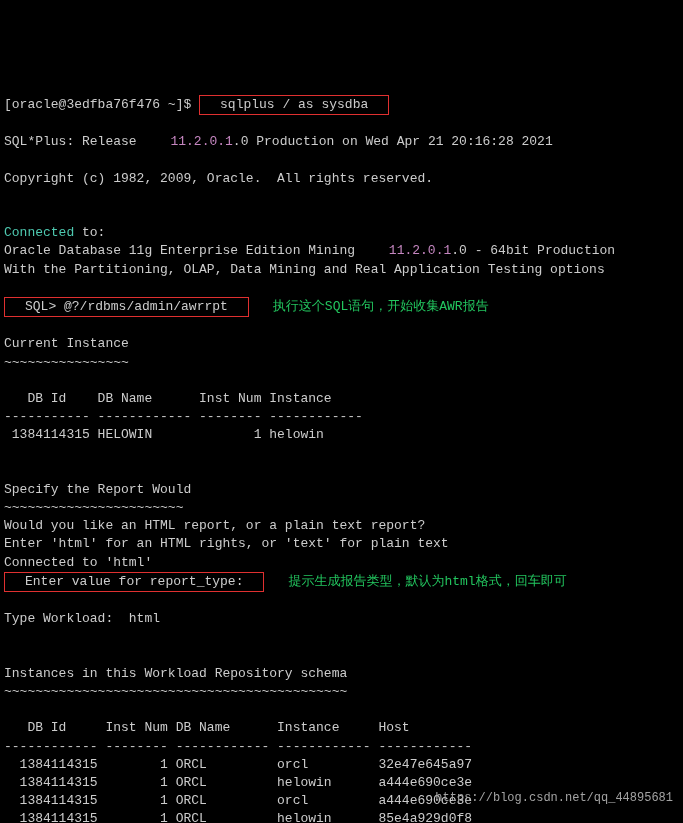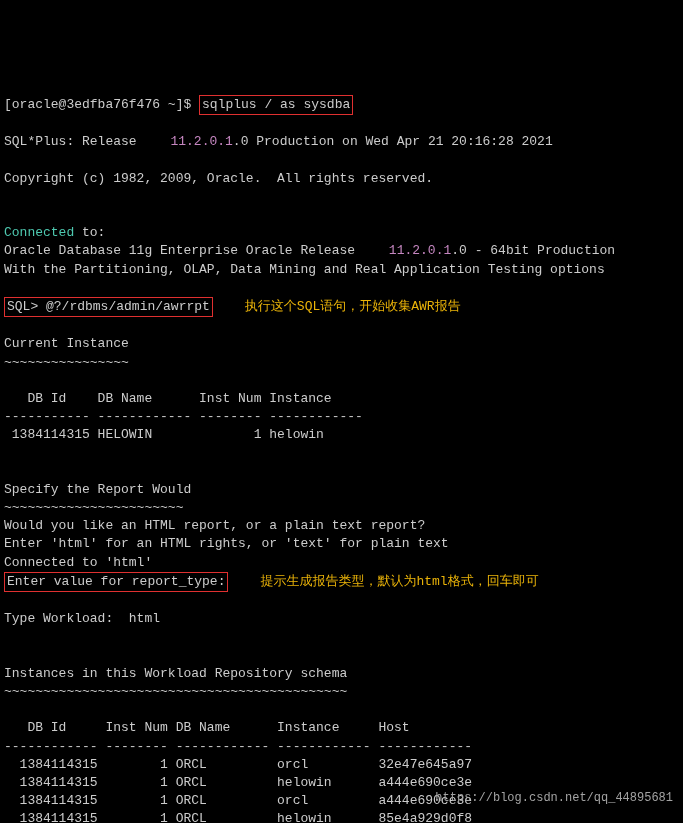--- a/index.html
+++ b/index.html
@@ -13,27 +13,27 @@
       height: 823px;
       padding: 4px;
       white-space: pre;
       position: relative;
     }
     .line { white-space: pre; }
     .highlight { color: #c586c0; margin-left: 26px; }
     .green { color: #4ec9b0; }
     .red-box {
       border: 1px solid #e03030;
-      padding: 0 2px;
+      padding: 0 20px;
       display: inline-block;
     }
     .annotation {
-      color: #eab308;
+      color: #22c55e;
       display: inline-block;
-      margin-left: 32px;
+      margin-left: 24px;
     }
     .watermark {
       position: absolute;
       bottom: 16px;
       right: 10px;
       color: #a3a3a3;
       font-size: 12px;
     }
   </style>
 </head>
@@ -43,21 +43,21 @@
 
 <div>
 <span class="line"><span>[oracle@3edfba76f476 ~]$ </span><span class="red-box">sqlplus / as sysdba</span></span>
 
 <span class="line"><span>SQL*Plus: Release </span><span class="highlight">11.2.0.1</span><span>.0 Production on Wed Apr 21 20:16:28 2021</span></span>
 
 <span class="line">Copyright (c) 1982, 2009, Oracle.  All rights reserved.</span>
 
 
 <span class="line"><span class="green">Connected</span><span> to:</span></span>
-<span class="line"><span>Oracle Database 11g Enterprise Oracle Release </span><span class="highlight">11.2.0.1</span><span>.0 - 64bit Production</span></span>
+<span class="line"><span>Oracle Database 11g Enterprise Edition Mining </span><span class="highlight">11.2.0.1</span><span>.0 - 64bit Production</span></span>
 <span class="line">With the Partitioning, OLAP, Data Mining and Real Application Testing options</span>
 
 <span class="line"><span class="red-box"><span>SQL&gt; </span><span>@?/rdbms/admin/awrrpt</span></span><span class="annotation">执行这个SQL语句，开始收集AWR报告</span></span>
 
 <span class="line">Current Instance</span>
 <span class="line">~~~~~~~~~~~~~~~~</span>
 
 <span class="line">   DB Id    DB Name      Inst Num Instance</span>
 <span class="line">----------- ------------ -------- ------------</span>
 <span class="line"> 1384114315 HELOWIN             1 helowin</span>

